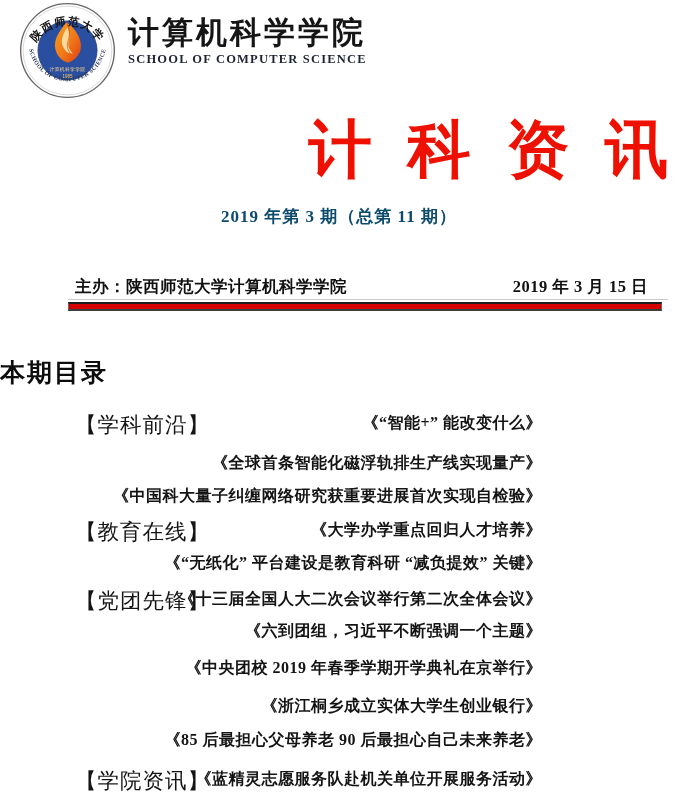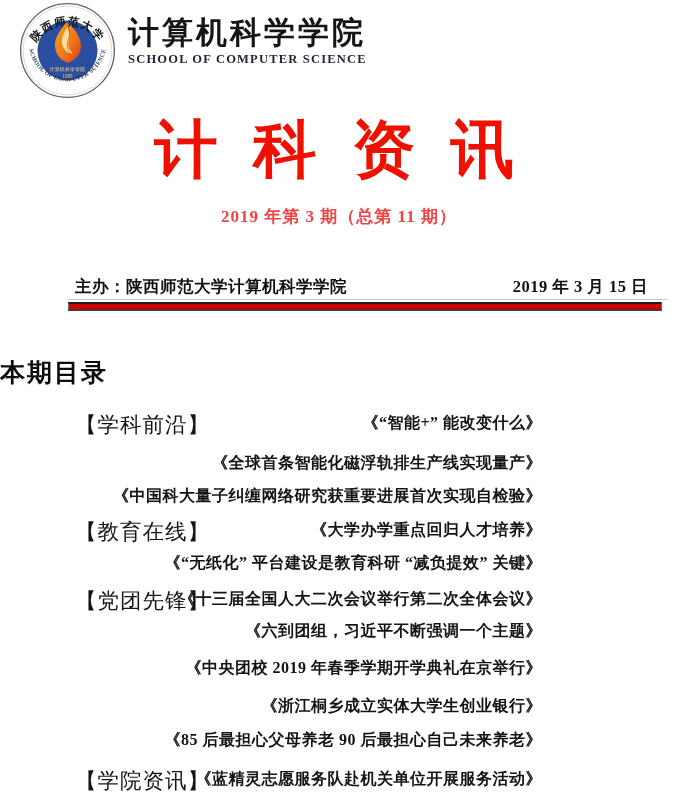--- a/index.html
+++ b/index.html
@@ -25,28 +25,28 @@
     font-family:"Liberation Serif","DejaVu Serif",serif;white-space:nowrap;
   }
   .org-en{
     position:absolute;left:128px;top:52px;
     font-size:12.5px;font-weight:700;letter-spacing:1.2px;color:#1c2433;
     font-family:"Liberation Serif","DejaVu Serif",serif;white-space:nowrap;
   }
 
   
   .masthead-title{
-    position:absolute;top:102px;left:0;right:0;text-align:center;
+    position:absolute;top:102px;left:0;right:0;text-align:right;
     font-size:63px;line-height:96px;font-weight:700;letter-spacing:10px;
     color:var(--title-red);font-family:"Liberation Serif","DejaVu Serif",serif;
     white-space:nowrap;
   }
   .issue-line{
     position:absolute;top:205px;left:0;right:0;text-align:center;
-    font-size:17px;font-weight:700;color:#ef4444;letter-spacing:1px;white-space:nowrap;
+    font-size:17px;font-weight:700;color:#0c4a6e;letter-spacing:1px;white-space:nowrap;
   }
   .organizer{
     position:absolute;top:276px;left:75px;
     font-size:16.5px;font-weight:700;color:#111;letter-spacing:0.5px;white-space:nowrap;
   }
   .issue-date{
     position:absolute;top:276px;right:30px;
     font-size:16.5px;font-weight:700;color:#111;letter-spacing:0.5px;white-space:nowrap;
   }
   .hairline{

